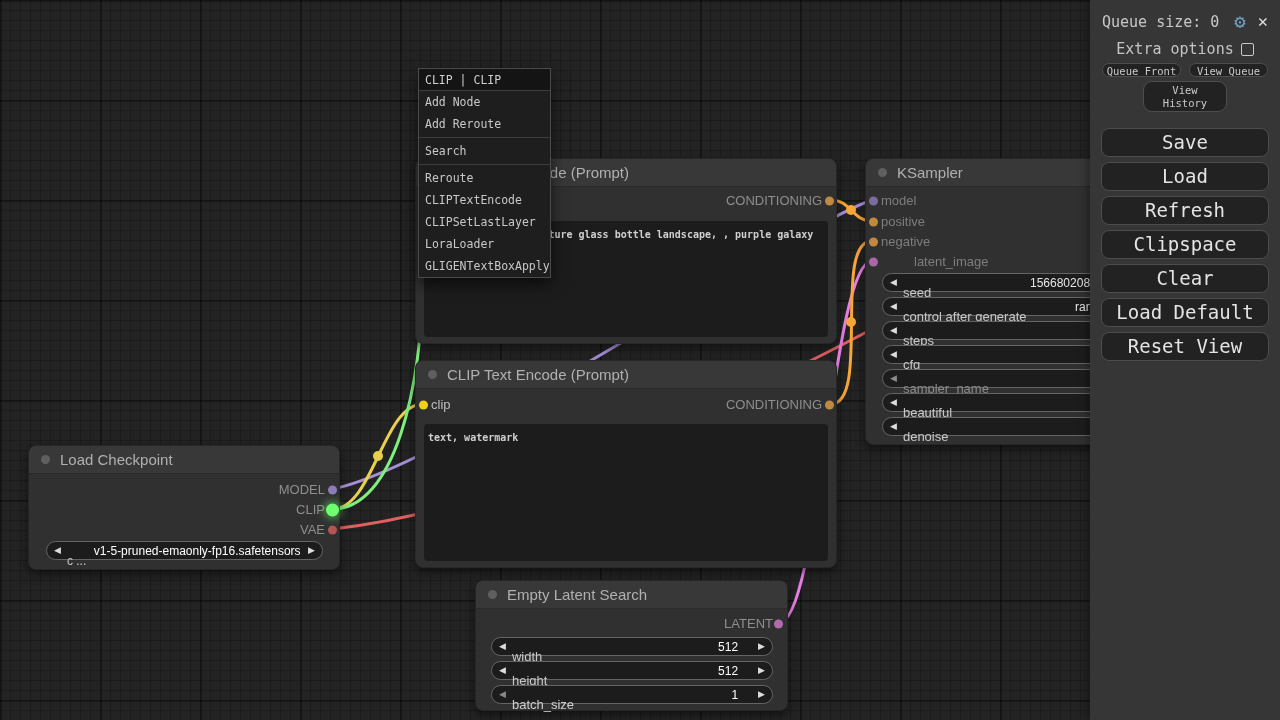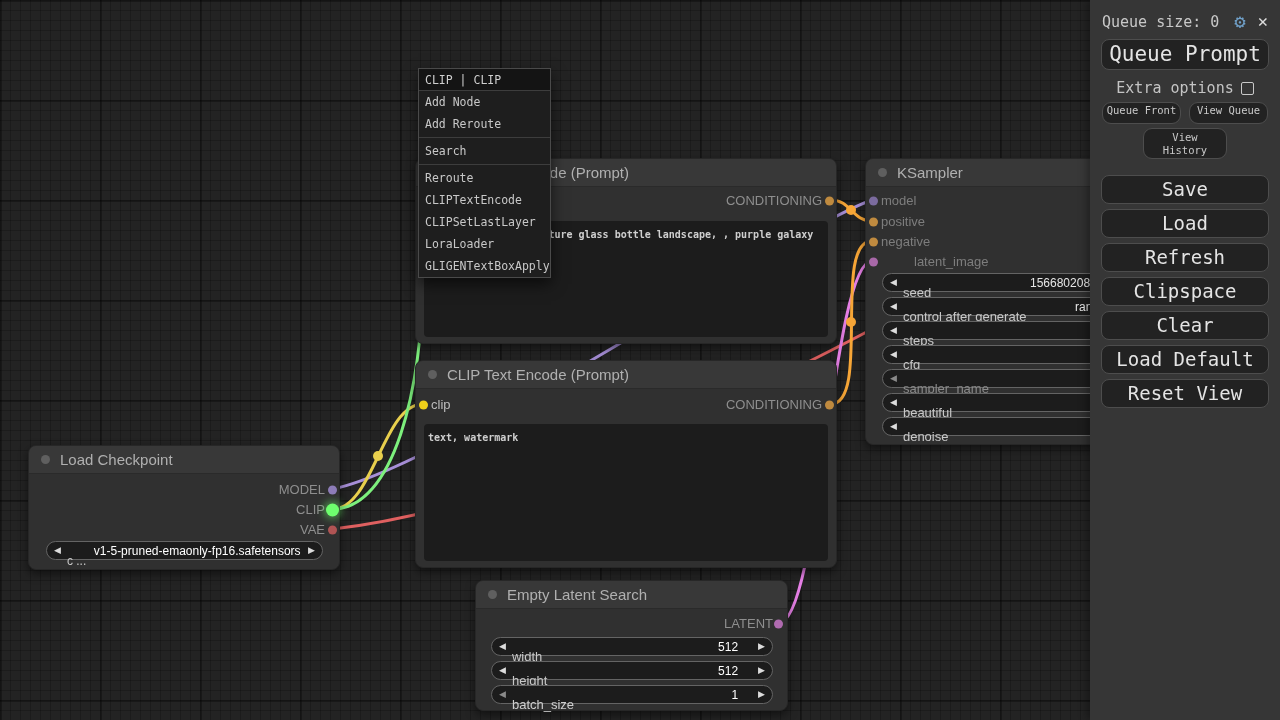--- a/index.html
+++ b/index.html
@@ -69,21 +69,21 @@
   #sidebar .qrow { display:flex; align-items:center; padding:12px 12px 0 12px; font-size:15px; gap:6px; }
   #sidebar .gear { color:#6f9fc7; font-size:19px; margin-left:auto; line-height:1; }
   #sidebar .closex { color:#dddddd; font-size:17px; font-weight:bold; line-height:1; padding-left:6px; }
   .sbtn { display:block; background:#222222; border:1px solid #4d4d4d; border-radius:8px; color:#e4e4e4;
           text-align:center; cursor:default; }
   .sbtn.big { width:168px; height:31px; margin:8px auto 0 auto; font-size:21px; line-height:29px; }
   .sbtn.main { width:168px; height:29px; margin:0 auto 5px auto; font-size:19px; line-height:27px; }
   #extra-row { display:flex; align-items:center; justify-content:center; gap:7px; margin-top:9px; font-size:15px; color:#c4c4c4; }
   #extra-row .chk { width:13px; height:13px; border:1.5px solid #c9c9c9; border-radius:2px; background:transparent; }
   #small-row { display:flex; justify-content:center; gap:8px; margin-top:5px; }
-  .sbtn.small { width:79px; height:22px; font-size:10.5px; line-height:15px; border-radius:9px; color:#c9c9c9; }
+  .sbtn.small { width:79px; height:14px; font-size:10.5px; line-height:15px; border-radius:9px; color:#c9c9c9; }
   .sbtn.vh { width:84px; height:31px; margin:4px auto 0 auto; font-size:10.5px; line-height:13px; border-radius:9px;
              display:flex; flex-direction:column; justify-content:center; color:#c9c9c9; }
   #main-btns { margin-top:16px; }
 </style>
 </head>
 <body>
 
 <div id="stage">
   <div id="canvas"></div>
 
@@ -249,21 +249,20 @@
     <div class="menu-item">LoraLoader</div>
     <div class="menu-item">GLIGENTextBoxApply</div>
   </div>
 
   <div id="sidebar">
     <div class="qrow">
       <span>Queue size: 0</span>
       <span class="gear">⚙</span>
       <span class="closex">✕</span>
     </div>
-    <div class="sbtn big">Queue Prompt</div>
     <div id="extra-row">
       <span>Extra options</span>
       <span class="chk"></span>
     </div>
     <div id="small-row">
       <div class="sbtn small">Queue Front</div>
       <div class="sbtn small">View Queue</div>
     </div>
     <div class="sbtn vh">
       <span>View</span>

